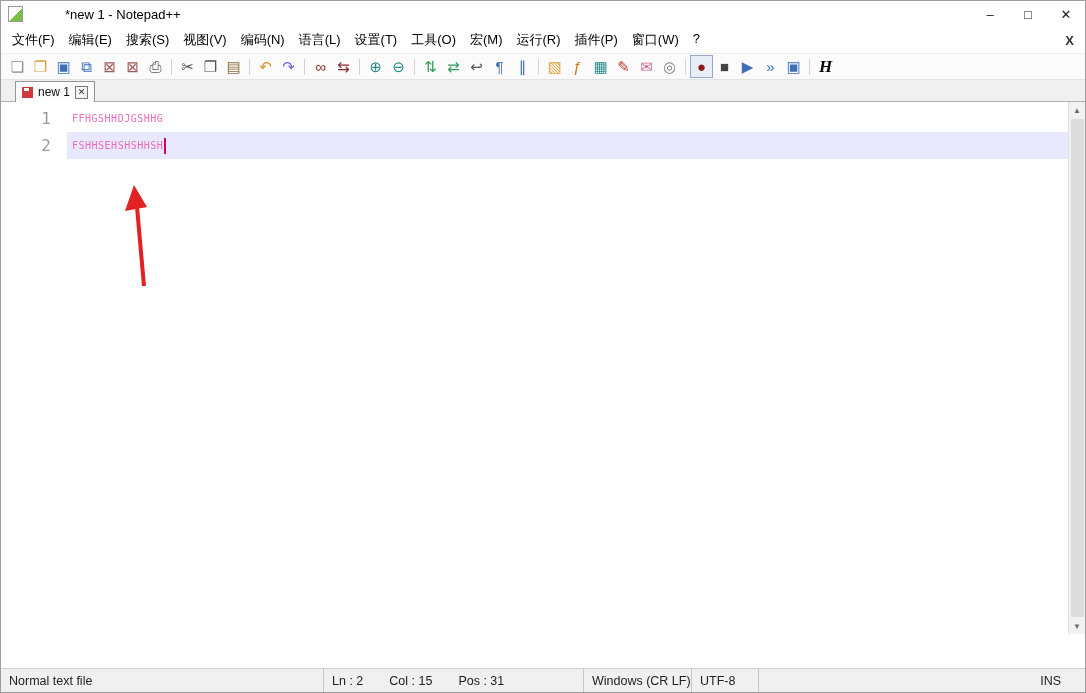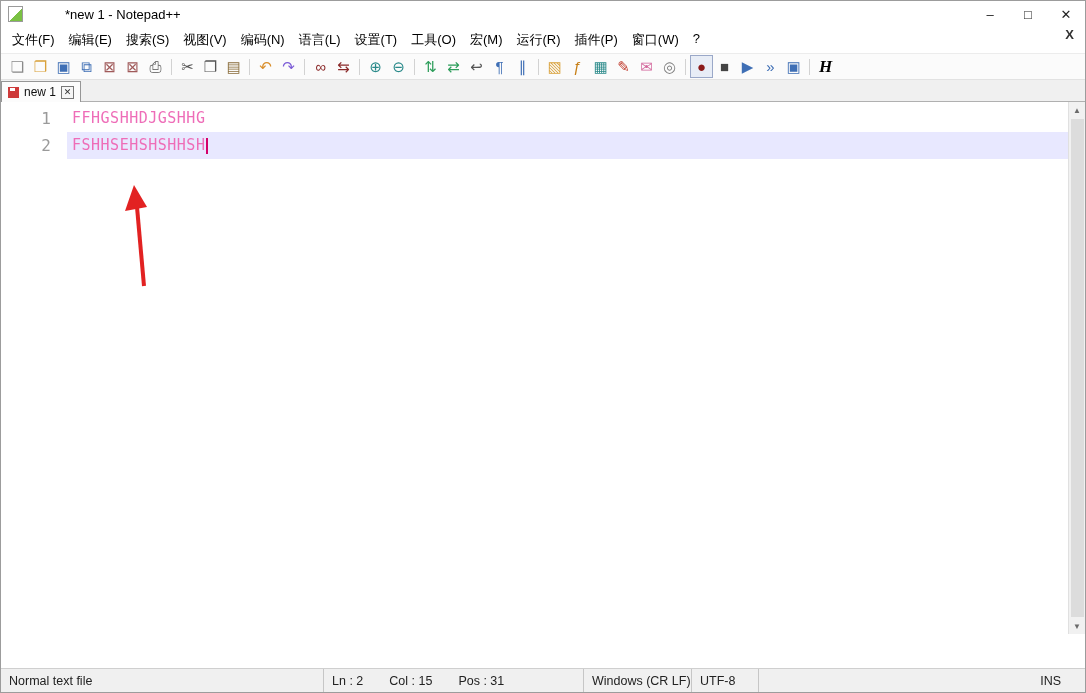--- a/index.html
+++ b/index.html
@@ -8,53 +8,53 @@
             display: flex; flex-direction: column; position: relative; overflow: hidden; }
 
   
   .titlebar { height: 26px; display: flex; align-items: center; background: #fff; padding-left: 7px; font-size: 13px; flex: 0 0 auto; }
   .applogo { width: 15px; height: 16px; border: 1px solid #9a9a9a; background: linear-gradient(135deg, #ffffff 52%, #7ac143 52%); margin-right: 7px; }
   .title { color: #000; margin-left: 35px; }
   .wincontrols { margin-left: auto; display: flex; height: 100%; }
   .wc { width: 38px; display: flex; align-items: center; justify-content: center; font-size: 13px; color: #222; }
 
   
-  .menubar { height: 26px; display: flex; background: #fff; font-size: 13px; flex: 0 0 auto; }
+  .menubar { height: 26px; display: flex; align-items: center; background: #fff; font-size: 13px; flex: 0 0 auto; }
   .menuitems { display: flex; padding-left: 4px; }
   .menu-item { padding: 4px 7px; color: #000; white-space: nowrap; }
   .menu-close { margin-left: auto; padding: 0 11px; font-size: 13px; color: #333; font-weight: bold; }
 
   
   .toolbar { height: 27px; display: flex; align-items: center; background: #fbfbfb;
              border-top: 1px solid #ececec; border-bottom: 1px solid #e2e2e2; padding-left: 5px; flex: 0 0 auto; }
   .tb { width: 23px; height: 23px; display: flex; align-items: center; justify-content: center; flex: 0 0 auto; }
   .tbg { font-size: 15px; line-height: 1; }
   .tb.sep { width: 9px; }
   .tb.sep::after { content: ""; width: 1px; height: 16px; background: #d2d2d2; }
   .tb.pressed { border: 1px solid #9aa8c8; background: #e8edf6; }
   .tb.h-glyph .tbg { font-family: "Liberation Serif", serif; font-style: italic; font-weight: bold; font-size: 17px; }
 
   
-  .tabbar { height: 22px; background: #f0f0f0; display: flex; align-items: flex-end; border-bottom: 1px solid #b0b0b0; padding-left: 0; flex: 0 0 auto; }
+  .tabbar { height: 22px; background: #f0f0f0; display: flex; align-items: flex-end; border-bottom: 1px solid #b0b0b0; padding-left: 14px; flex: 0 0 auto; }
   .tab { display: flex; align-items: center; gap: 5px; height: 21px; padding: 0 6px; position: relative; top: 1px;
          background: #ececec; border: 1px solid #969696; border-bottom: none; }
   .tab.active { background: #fcfcfc; }
   .floppy { width: 11px; height: 11px; background: #ce3a3a; position: relative; }
   .floppy::after { content: ""; position: absolute; left: 2px; top: 1px; width: 5px; height: 3px; background: #fff; }
   .tab-label { font-size: 12px; color: #111; white-space: pre; }
   .tab-close { width: 13px; height: 13px; border: 1px solid #777; display: flex; align-items: center; justify-content: center;
                font-size: 9px; color: #333; background: #f6f6f6; }
 
   
   .editor { flex: 1 1 auto; position: relative; background: #fff; overflow: hidden; }
   .lines { position: absolute; top: 0; left: 0; right: 17px; padding-top: 3px; }
   .line-row { display: flex; height: 27px; line-height: 27px; }
   .gutter { flex: 0 0 66px; text-align: right; padding-right: 16px; color: #9a9a9a;
             font-family: "DejaVu Sans Mono", monospace; font-size: 16px; }
-  .code { flex: 1; padding-left: 5px; font-family: "DejaVu Sans Mono", monospace; font-size: 15px; letter-spacing: 0.5px; }
+  .code { flex: 1; padding-left: 5px; font-family: "DejaVu Sans Mono", monospace; font-size: 10px; letter-spacing: 0.5px; }
   .line-row.current .code { background: #e8e8ff; }
   .caret { display: inline-block; width: 2px; height: 16px; background: #d4006a; vertical-align: middle; margin-left: 1px; }
 
   
   .vscroll { position: absolute; top: 0; right: 0; bottom: 0; width: 17px; background: #f1f1f1;
              border-left: 1px solid #e0e0e0; display: flex; flex-direction: column; align-items: center; }
   .sarrow { height: 16px; width: 17px; display: flex; align-items: center; justify-content: center; font-size: 8px; color: #6a6a6a; flex: 0 0 auto; }
   .sthumb { flex: 1 1 auto; width: 13px; background: #dcdcdc; margin: 1px 0; }
 
   

